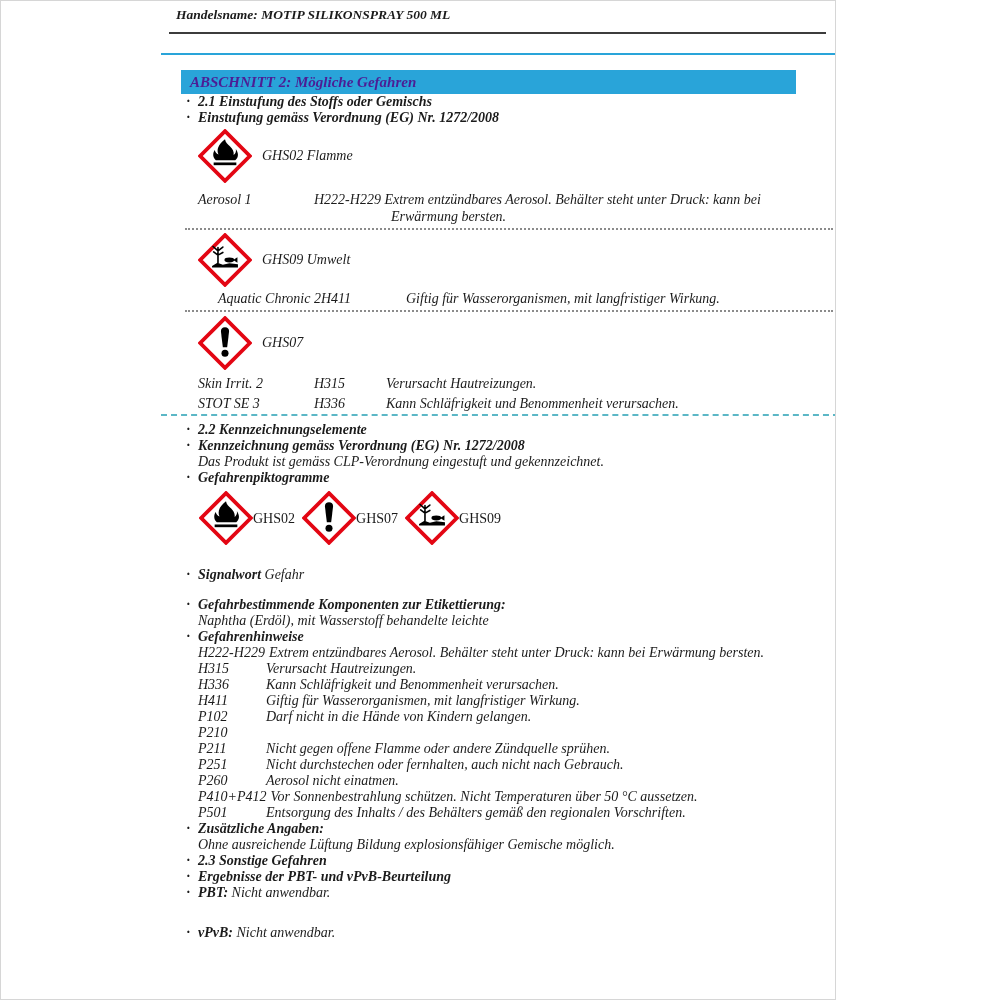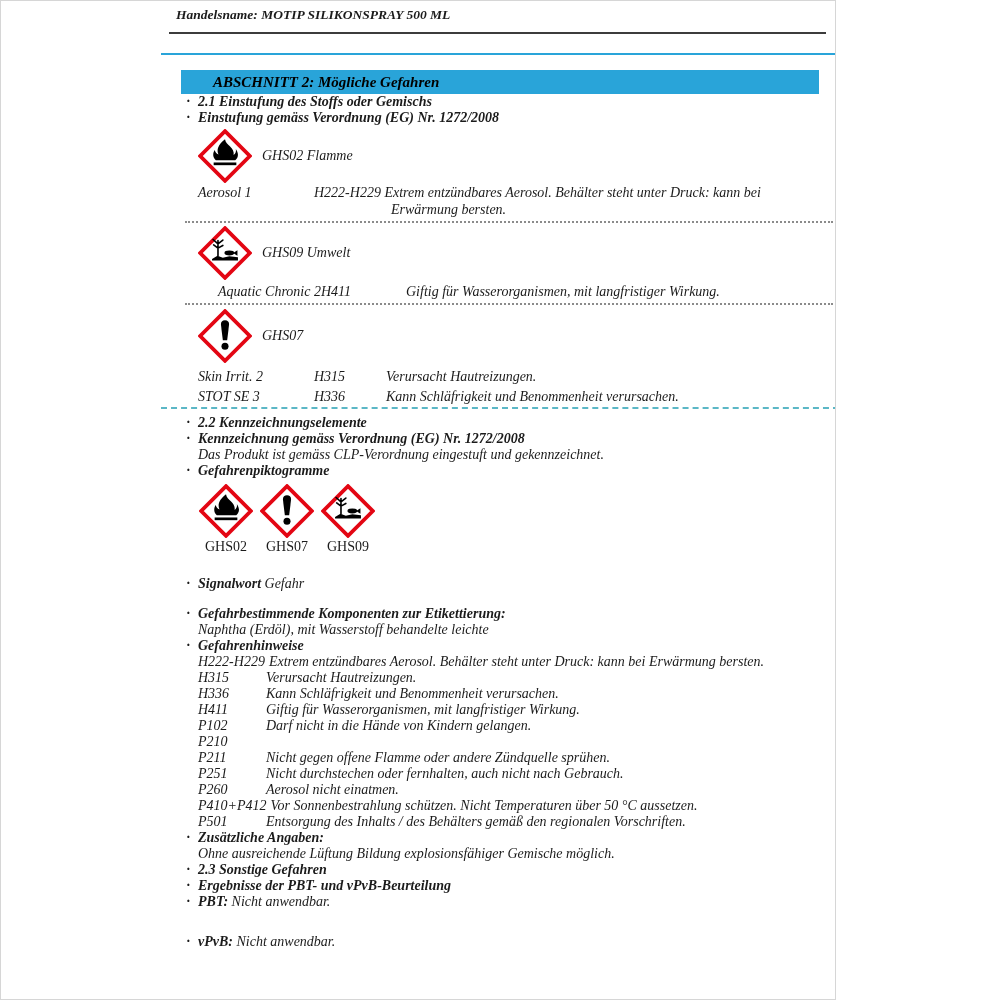--- a/index.html
+++ b/index.html
@@ -9,49 +9,49 @@
     font-family:"Liberation Serif","DejaVu Serif",serif;
     font-style:italic; color:#1b1b1b;
   }
   .doc { position:absolute; left:160px; top:0; width:678px; font-size:14px; line-height:16px; }
 
   .trade { margin:6px 0 0 15px; font-weight:700; font-size:13.5px; }
   .rule-dark { margin:9px 0 0 8px; width:657px; border-top:2px solid #3c3c3c; }
   .rule-blue { margin-top:19px; width:678px; border-top:2px solid #29a4d9; }
   .bar {
     margin:15px 0 0 20px; width:606px; height:24px; background:#29a4d9;
-    color:#000000; font-weight:700; font-size:15px; line-height:24px; padding-left:32px;
+    color:#4c1d95; font-weight:700; font-size:15px; line-height:24px; padding-left:9px;
   }
 
   .line { margin-left:37px; position:relative; }
   .bullet::before { content:"·"; position:absolute; left:-12px; top:0; font-weight:700; font-style:normal; }
   .b { font-weight:700; }
   .mt6 { margin-top:6px; } .mt7 { } .mt14 { margin-top:14px; }
   .mt22 { margin-top:22px; } .mt24 { margin-top:24px; }
 
   .picto { margin:3px 0 0 37px; display:flex; align-items:center; height:54px; }
   .picto.mt4 { margin-top:4px; }
   .ghs-svg { width:54px; height:54px; flex:0 0 auto; display:block; }
   .picto-label { margin-left:10px; }
 
-  .crow { display:flex; margin-left:37px; line-height:17px; margin-top:1px; }
+  .crow { display:flex; margin-left:37px; line-height:17px; margin-top:8px; }
   .crow.mt3 { margin-top:3px; } .crow.mt4 { margin-top:4px; }
   .crow.lh20 { line-height:20px; }
   .c1  { width:116px; flex:0 0 auto; }
   .c1a { width:103px; flex:0 0 auto;margin-left:20px; }
   .cc  { width:72px;  flex:0 0 auto; }
   .cca { width:85px;  flex:0 0 auto; }
   .cbody { flex:1; }
   .cont { margin-left:77px; }
 
   .dotted { margin:3px 0 0 24px; width:648px; border-top:2px dotted #8b8b8b; }
   .dashteal { margin-top:0; width:678px; border-top:2px dashed #5bb7c6; }
 
   .trio { margin:5px 0 0 38px; display:flex; gap:7px; }
-  .pcol { display:flex; flex-direction:column; align-items:center; }
+  .pcol { display:flex; align-items:center; }
   .pcol .ghs-svg { width:54px; height:54px; }
   .plabel { font-style:normal; font-size:14px; line-height:15px; margin-top:1px; }
 
   .hrow { display:flex; margin-left:37px; }
   .hcode { min-width:68px; flex:0 0 auto; padding-right:4px; box-sizing:border-box; }
   .htext { flex:1; }
 </style>
 </head>
 <body>
 

